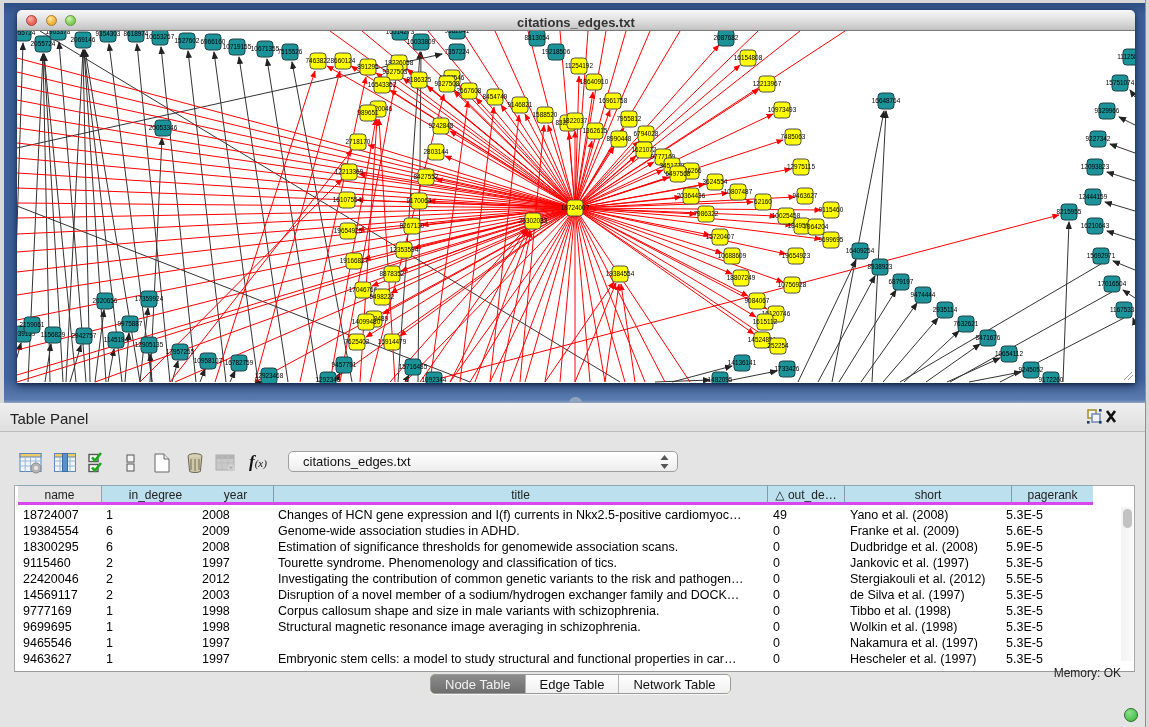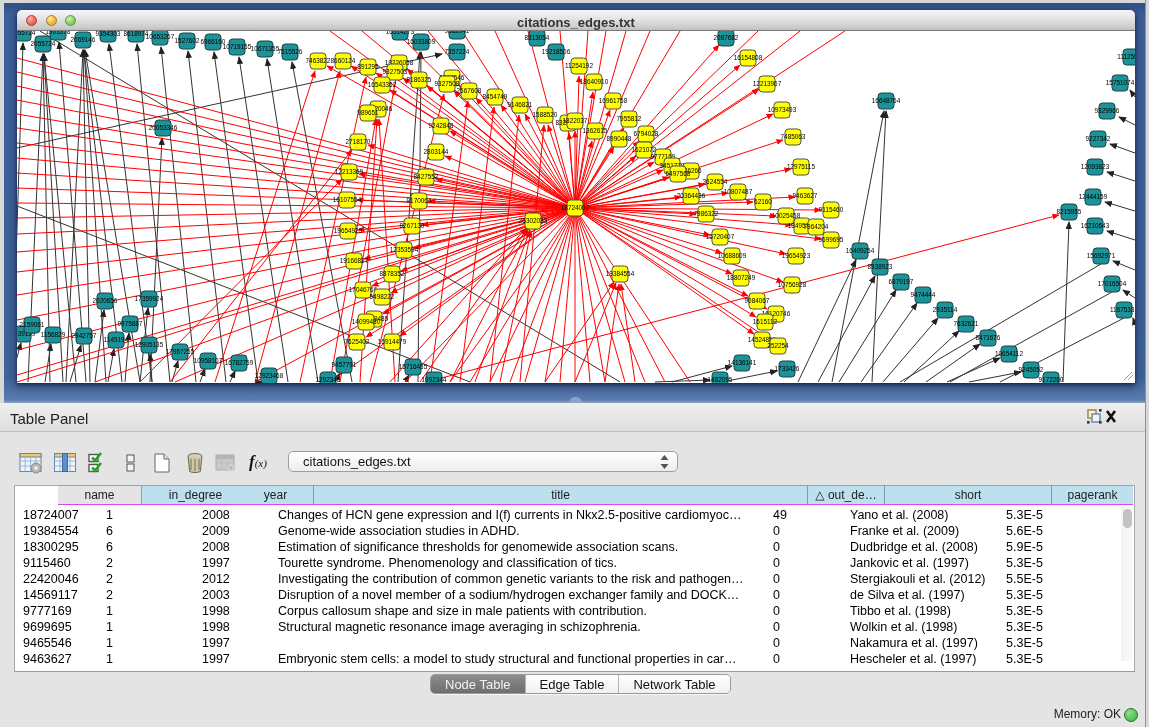--- a/index.html
+++ b/index.html
@@ -5,30 +5,30 @@
 body { -webkit-font-smoothing:antialiased; font-family:"Liberation Sans", sans-serif; width:1149px; height:727px; position:relative; background:#e2e2e2; overflow:hidden; }
 #blue { position:absolute; left:4px; top:3px; width:1141px; height:400px; background:linear-gradient(180deg,#2f4f83 0%,#3c5f9a 3%,#3d6098 80%,#3f639c 94%,#5a7bad 99.2%,#8fa6c6 100%); }
 #win { position:absolute; left:17px; top:10px; width:1118px; height:373px; border-radius:5px 5px 0 0; box-shadow:0 3px 9px rgba(5,15,40,.6), 0 1px 3px rgba(5,15,40,.5); }
 #tbar { position:absolute; left:0; top:0; width:100%; height:21px; border-radius:5px 5px 0 0; background:linear-gradient(180deg,#f7f7f7 0%,#e3e3e3 45%,#c9c9c9 90%,#bdbdbd 100%); border-bottom:1px solid #7a7a7a; }
 #tbar .tl { position:absolute; top:5px; width:11px; height:11px; border-radius:50%; }
 #title { position:absolute; width:100%; text-align:center; top:4.5px; font-size:13px; font-weight:bold; color:#333; }
 #canvas { position:absolute; left:0; top:21px; width:1118px; height:352px; background:#fff; overflow:hidden; }
 #panel { position:absolute; left:0; top:403px; width:1145px; height:324px; background:#e4e4e4; }
 #phead { position:absolute; left:0; top:0; width:100%; height:29px; background:linear-gradient(180deg,#efefef,#dfdfdf); border-bottom:1px solid #bdbdbd; }
 #phead .t { position:absolute; left:10px; top:7px; font-size:15px; color:#222; }
-.thead { position:absolute; top:485px; height:20px; background:#bce0ee; border-top:1px solid #8aa8b5; border-bottom:1px solid #d946ef; font-size:12px; color:#222; text-align:center; line-height:19px;margin-left:40px; }
+.thead { position:absolute; top:485px; height:20px; background:#bce0ee; border-top:1px solid #8aa8b5; border-bottom:3px solid #d946ef; font-size:12px; color:#222; text-align:center; line-height:19px; }
 .thead.gray { background:#e4e4e4; border-right:1px solid #9e9e9e; }
 .thv { border-right:1px solid #7d9dac; }
 .trow { position:absolute; left:0; width:1135px; height:16px; font-size:12.5px; color:#000; }
 .trow span { position:absolute; top:1px; white-space:nowrap; }
 #tabs { position:absolute; left:430px; top:674px; height:20px; display:flex; border:1px solid #9a9a9a; border-radius:5px; overflow:hidden; font-size:13px; background:#84cc16; box-shadow:0 1px 0 rgba(255,255,255,.7); }
 #tabs div { padding:0 14px; line-height:19px; }
 #tabs .sel { background:linear-gradient(180deg,#8c8c8c,#6e6e6e); color:#f2f2f2; }
 #tabs .us { background:linear-gradient(180deg,#ffffff,#f0f0f0); color:#111; border-left:1px solid #b5b5b5; }
-#mem { position:absolute; right:28px; top:707px; font-size:12px; color:#222; }
+#mem { position:absolute; right:28px; top:666px; font-size:12px; color:#222; }
 #memdot { position:absolute; right:11px; top:708px; width:14px; height:14px; border-radius:50%; background:radial-gradient(circle at 35% 30%,#8ce08c,#35b535); border:1.5px solid #2f6b2f; }
 #rstrip { position:absolute; right:0; top:0; width:4px; height:727px; background:#d8d8d8; border-left:1px solid #909090; }
 #lstrip { position:absolute; left:0; top:0; width:4px; height:727px; background:#d8d8d8; }
 #tstrip { position:absolute; left:0; top:0; width:1149px; height:3px; background:#d8d8d8; }
 </style></head><body>
 <div id="tstrip"></div>
 <div id="lstrip"></div>
 <div style="position:absolute;left:569px;top:397px;width:13px;height:6px;border-radius:7px 7px 0 0;background:#8fa3bd;z-index:5;"></div>
 <div id="blue"></div>
 <div id="win">
@@ -664,21 +664,21 @@
     <span style="left:202px">2003</span>
     <span style="left:278px">Disruption of a novel member of a sodium/hydrogen exchanger family and DOCK…</span>
     <span style="left:773px">0</span>
     <span style="left:850px">de Silva et al. (1997)</span>
     <span style="left:1006px">5.3E-5</span>
   </div>
 <div class="trow" style="top:603px">
     <span style="left:23px">9777169</span>
     <span style="left:106px">1</span>
     <span style="left:202px">1998</span>
-    <span style="left:278px">Corpus callosum shape and size in male patients with contribution.</span>
+    <span style="left:278px">Corpus callosum shape and size in male variants with schizophrenia.</span>
     <span style="left:773px">0</span>
     <span style="left:850px">Tibbo et al. (1998)</span>
     <span style="left:1006px">5.3E-5</span>
   </div>
 <div class="trow" style="top:619px">
     <span style="left:23px">9699695</span>
     <span style="left:106px">1</span>
     <span style="left:202px">1998</span>
     <span style="left:278px">Structural magnetic resonance image averaging in schizophrenia.</span>
     <span style="left:773px">0</span>

